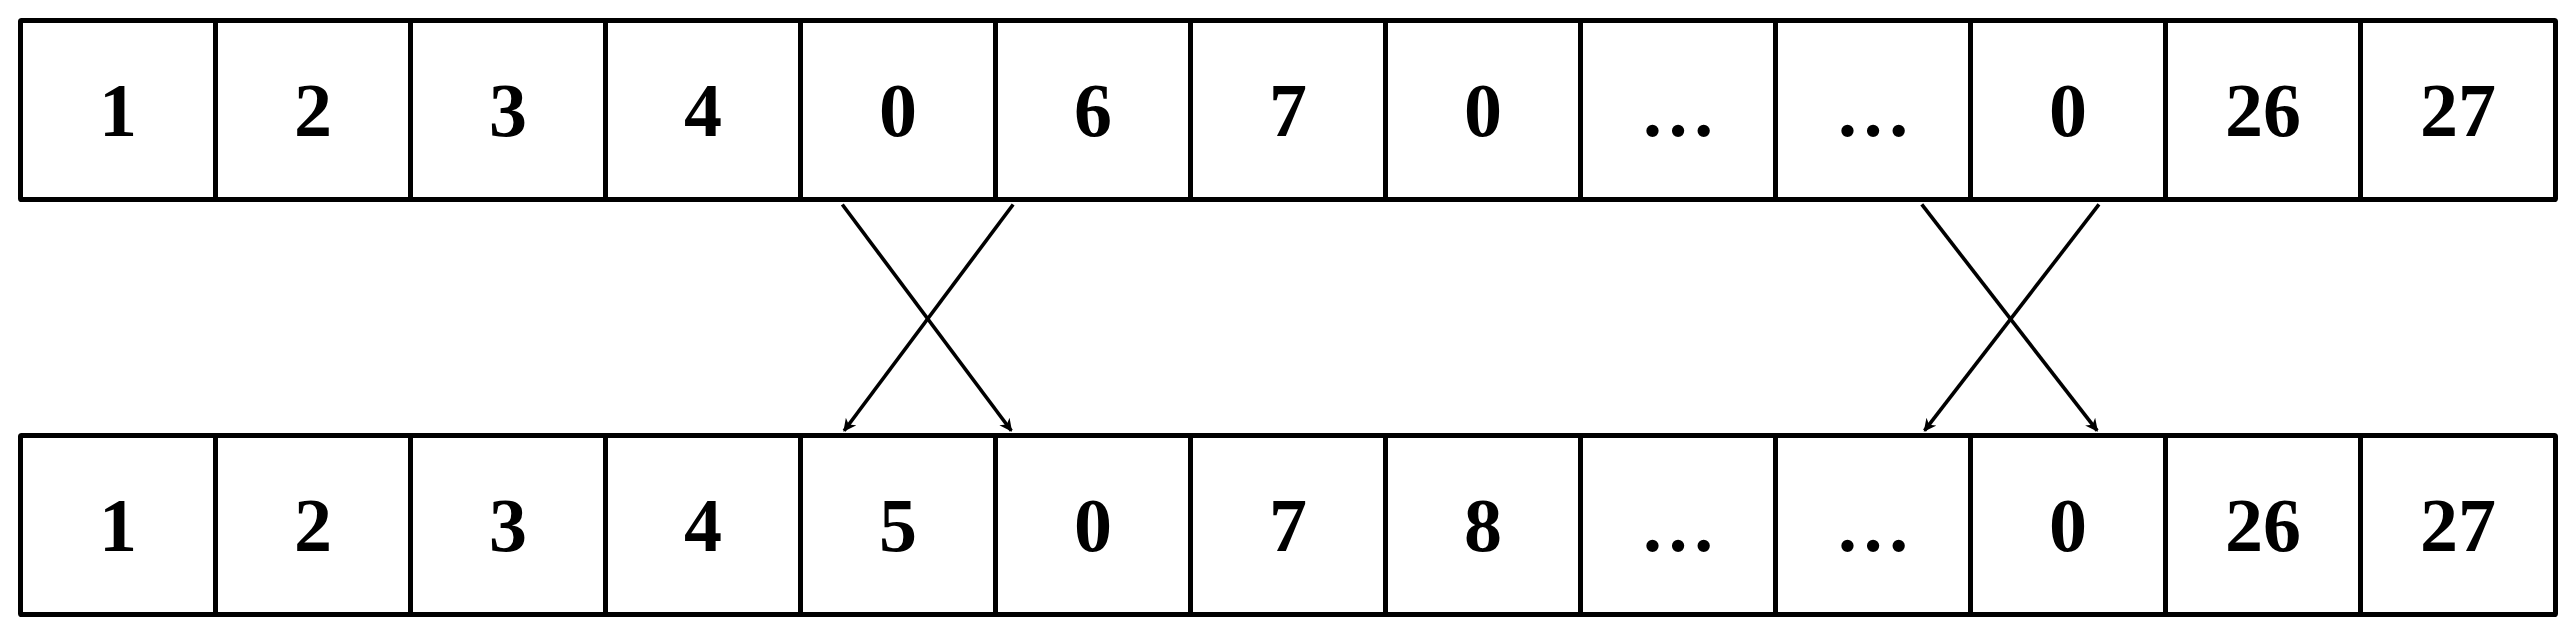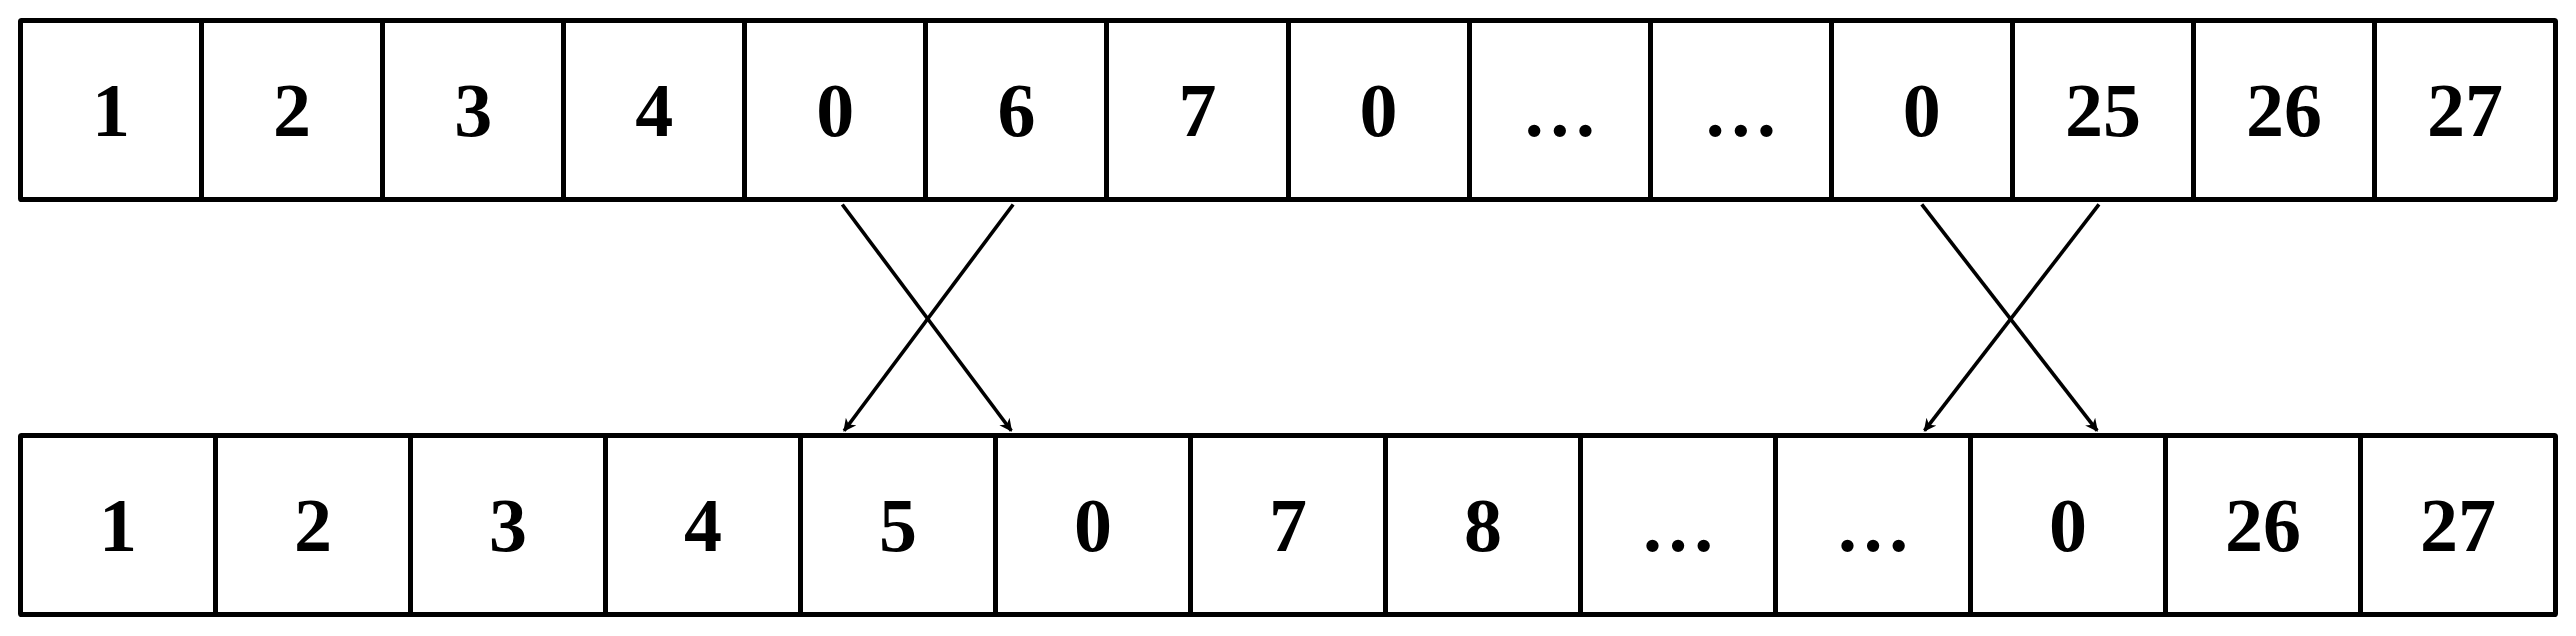--- a/index.html
+++ b/index.html
@@ -29,21 +29,20 @@
   <div class="cell">2</div>
   <div class="cell">3</div>
   <div class="cell">4</div>
   <div class="cell">0</div>
   <div class="cell">6</div>
   <div class="cell">7</div>
   <div class="cell">0</div>
   <div class="cell">…</div>
   <div class="cell">…</div>
   <div class="cell">0</div>
-  <div class="cell">25</div>
   <div class="cell">26</div>
   <div class="cell">27</div>
 </div>
 
 <svg class="arrows" viewBox="0 0 2835 701">
   <defs>
     <marker id="ah" viewBox="0 0 20 20" refX="18" refY="10" markerWidth="14" markerHeight="14" orient="auto" markerUnits="userSpaceOnUse">
       <path d="M0,0 L20,10 L0,20 L6,10 Z" fill="#000"></path>
     </marker>
   </defs>

